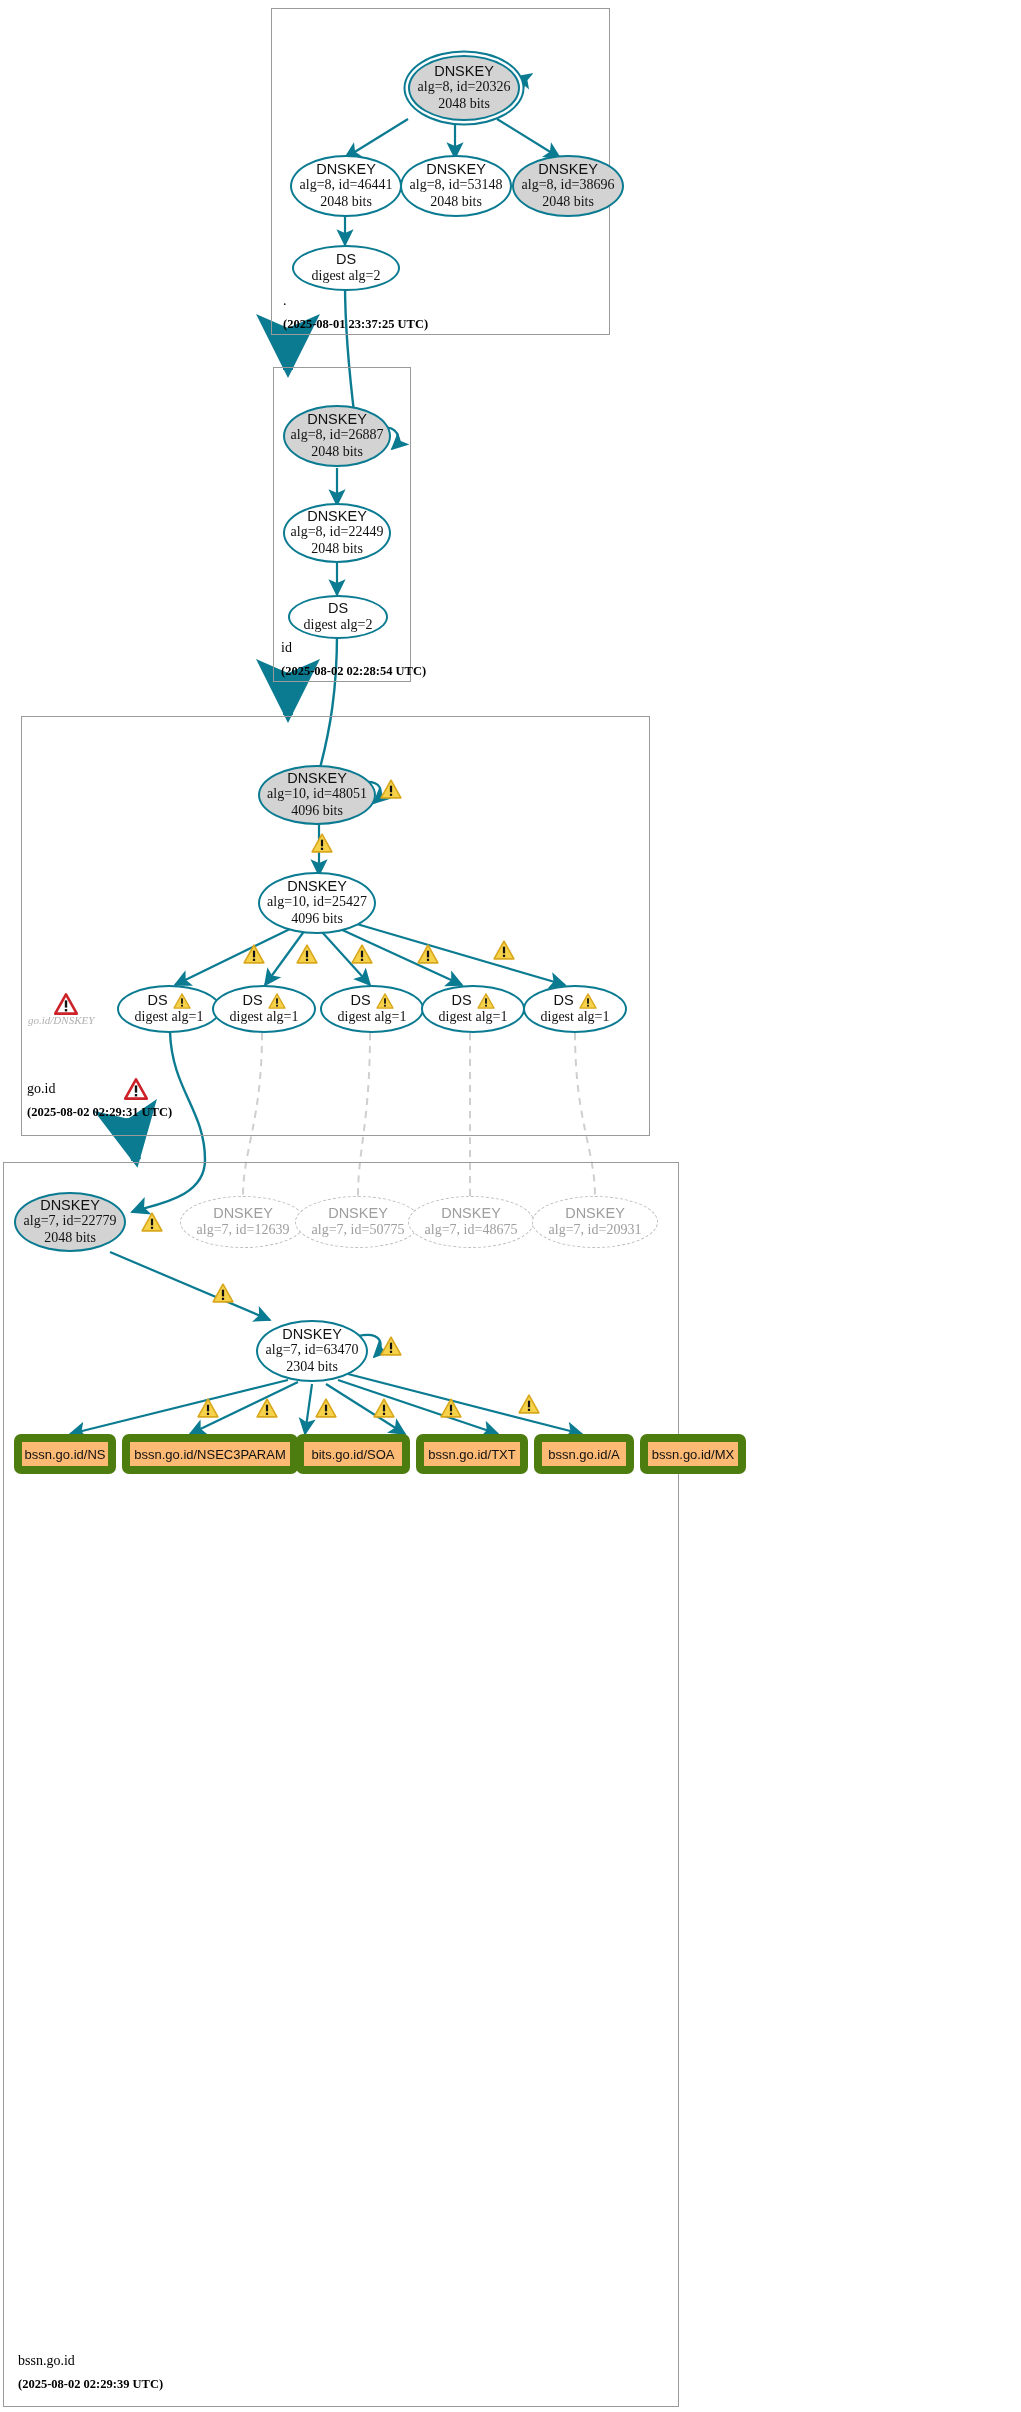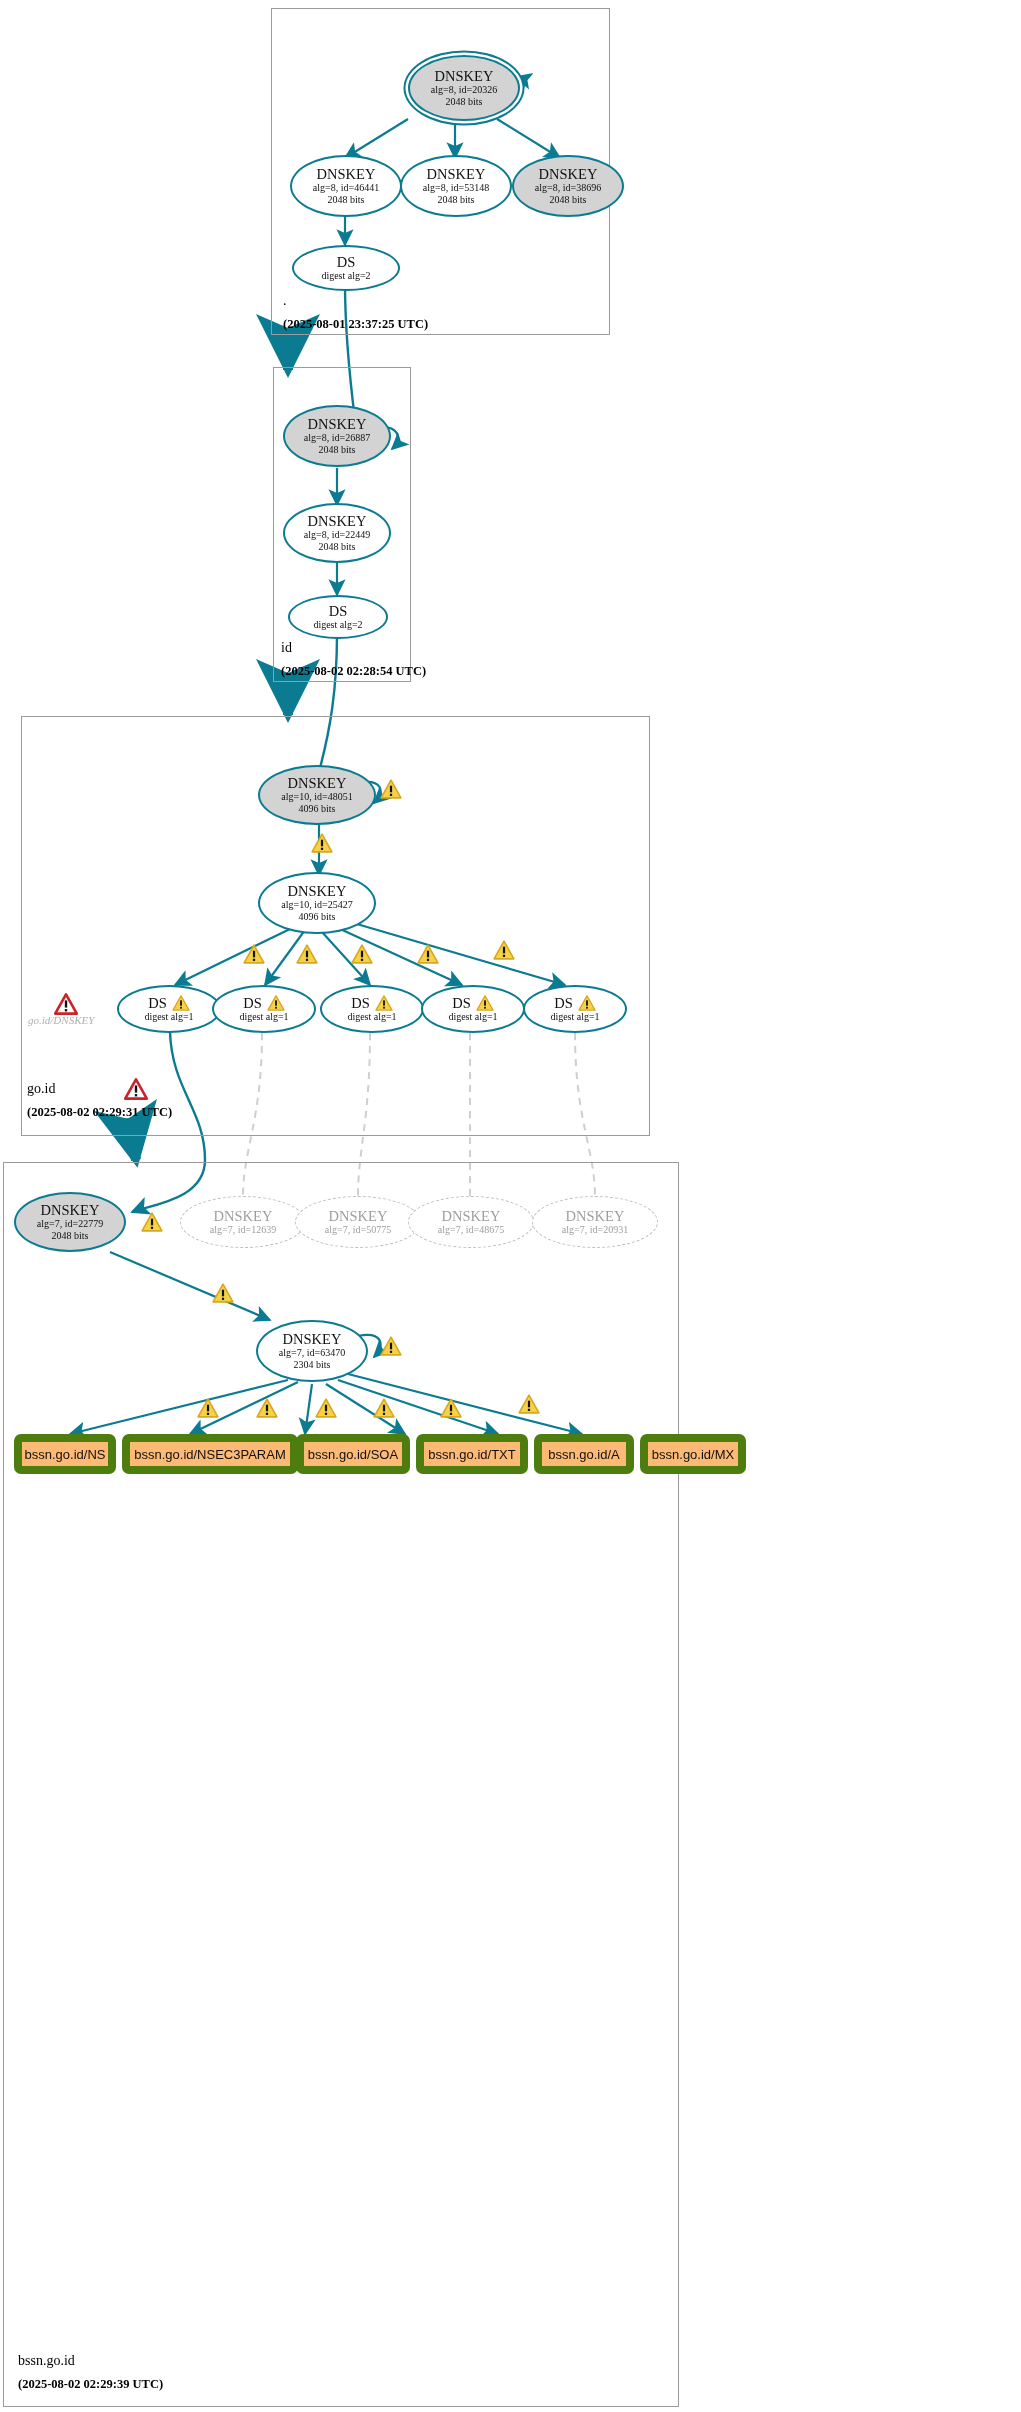--- a/index.html
+++ b/index.html
@@ -12,22 +12,22 @@
   .zonelabel .zname{font-size:14px;display:block;margin-bottom:7px;}
   .zonelabel .ztime{font-size:12.5px;display:block;font-weight:bold;}
   .node{position:absolute;display:flex;flex-direction:column;align-items:center;justify-content:center;
         text-align:center;box-sizing:border-box;}
   .ell{border:2px solid #0b7b92;border-radius:50%;background:#fff;
        display:flex;flex-direction:column;align-items:center;justify-content:center;
        width:100%;height:100%;box-sizing:border-box;}
   .ell.shaded{background:#d3d3d3;}
   .ell.dashed{border:1.6px dashed #bdbdbd;background:#fff;}
   .ell.anchor{box-shadow:0 0 0 2.5px #fff, 0 0 0 4.5px #0b7b92;}
-  .t1{font-family:Liberation Serif, serif;font-size:14.5px;line-height:1.12;color:#111;}
-  .t2{font-family:"Liberation Serif", serif;font-size:10px;line-height:1.2;color:#111;}
+  .t1{font-family:Liberation Sans, sans-serif;font-size:14.5px;line-height:1.12;color:#111;}
+  .t2{font-family:"Liberation Serif", serif;font-size:14px;line-height:1.2;color:#111;}
   .ell.dashed .t1{color:#9e9e9e;}
   .ell.dashed .t2{color:#9e9e9e;}
   .rrbox{position:absolute;border:8px solid #4d7c0f;border-radius:7px;background:#fdba74;
          display:flex;align-items:center;justify-content:center;
          font-family:"Liberation Sans", sans-serif;font-size:13px;color:#111;box-sizing:border-box;}
   .warn{position:absolute;width:22px;height:20px;}
   .errlabel{position:absolute;font-family:"Liberation Serif", serif;font-size:11px;color:#b0b0b0;
             font-style:italic;white-space:nowrap;}
 </style>
 </head>
@@ -396,18 +396,18 @@
       <rect x="9" y="13.3" width="2" height="2" fill="#111"></rect>
   </svg>
   <svg class="warn" style="left:518px;top:1394px;" viewBox="0 0 20 18">
     <path d="M10 1 L19 17 L1 17 Z" fill="#f6d24b" stroke="#d9a71c" stroke-width="1.5" stroke-linejoin="round"></path>
     <rect x="9" y="6" width="2" height="6" fill="#111"></rect>
       <rect x="9" y="13.3" width="2" height="2" fill="#111"></rect>
   </svg>
 
   <div class="rrbox" style="left:14px;top:1434px;width:102px;height:40px;">bssn.go.id/NS</div>
   <div class="rrbox" style="left:122px;top:1434px;width:176px;height:40px;">bssn.go.id/NSEC3PARAM</div>
-  <div class="rrbox" style="left:296px;top:1434px;width:114px;height:40px;">bssn.go.id/SOA</div>
+  <div class="rrbox" style="left:296px;top:1434px;width:114px;height:40px;">bits.go.id/SOA</div>
   <div class="rrbox" style="left:416px;top:1434px;width:112px;height:40px;">bssn.go.id/TXT</div>
   <div class="rrbox" style="left:534px;top:1434px;width:100px;height:40px;">bssn.go.id/A</div>
   <div class="rrbox" style="left:640px;top:1434px;width:106px;height:40px;text-align:center;">bssn.go.id/MX</div>
 
 </div>
 
 </body></html>

